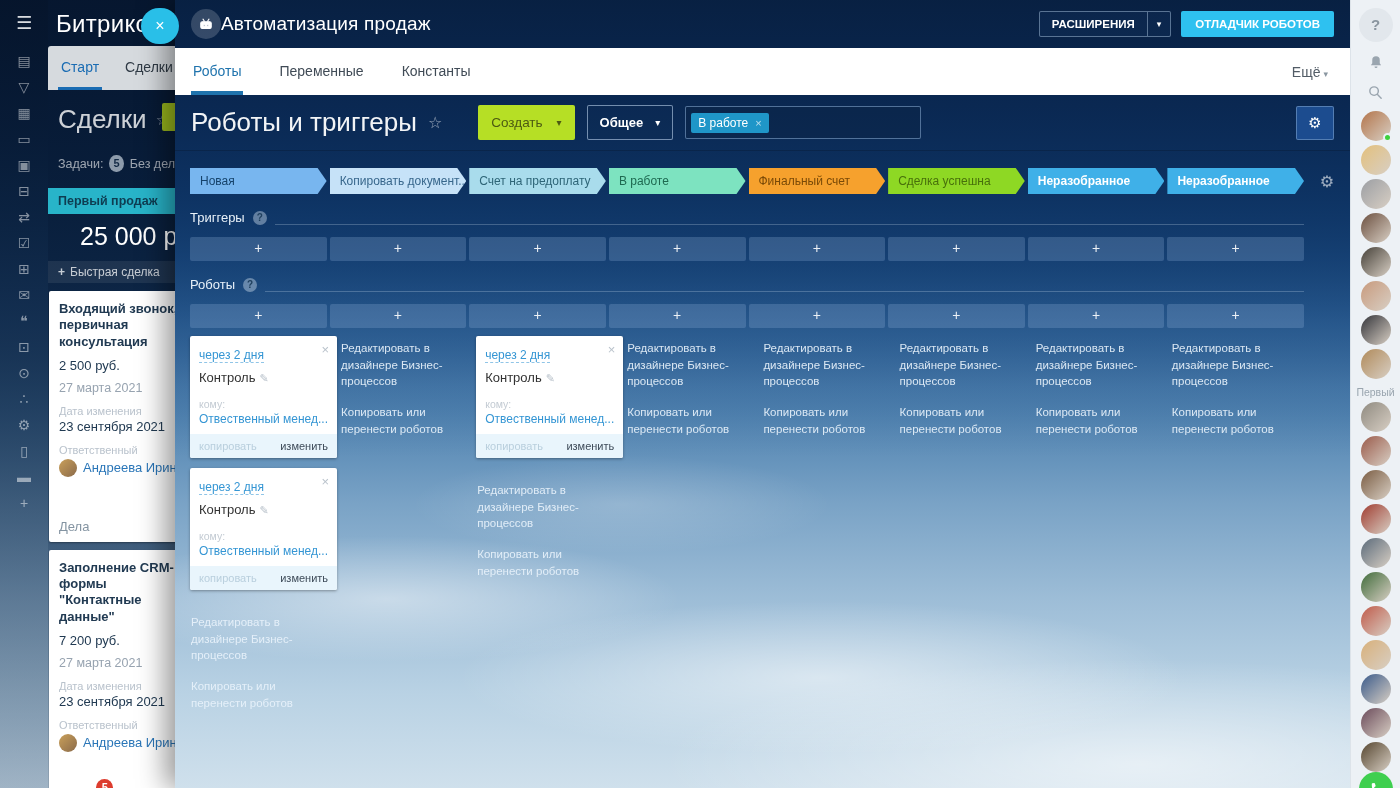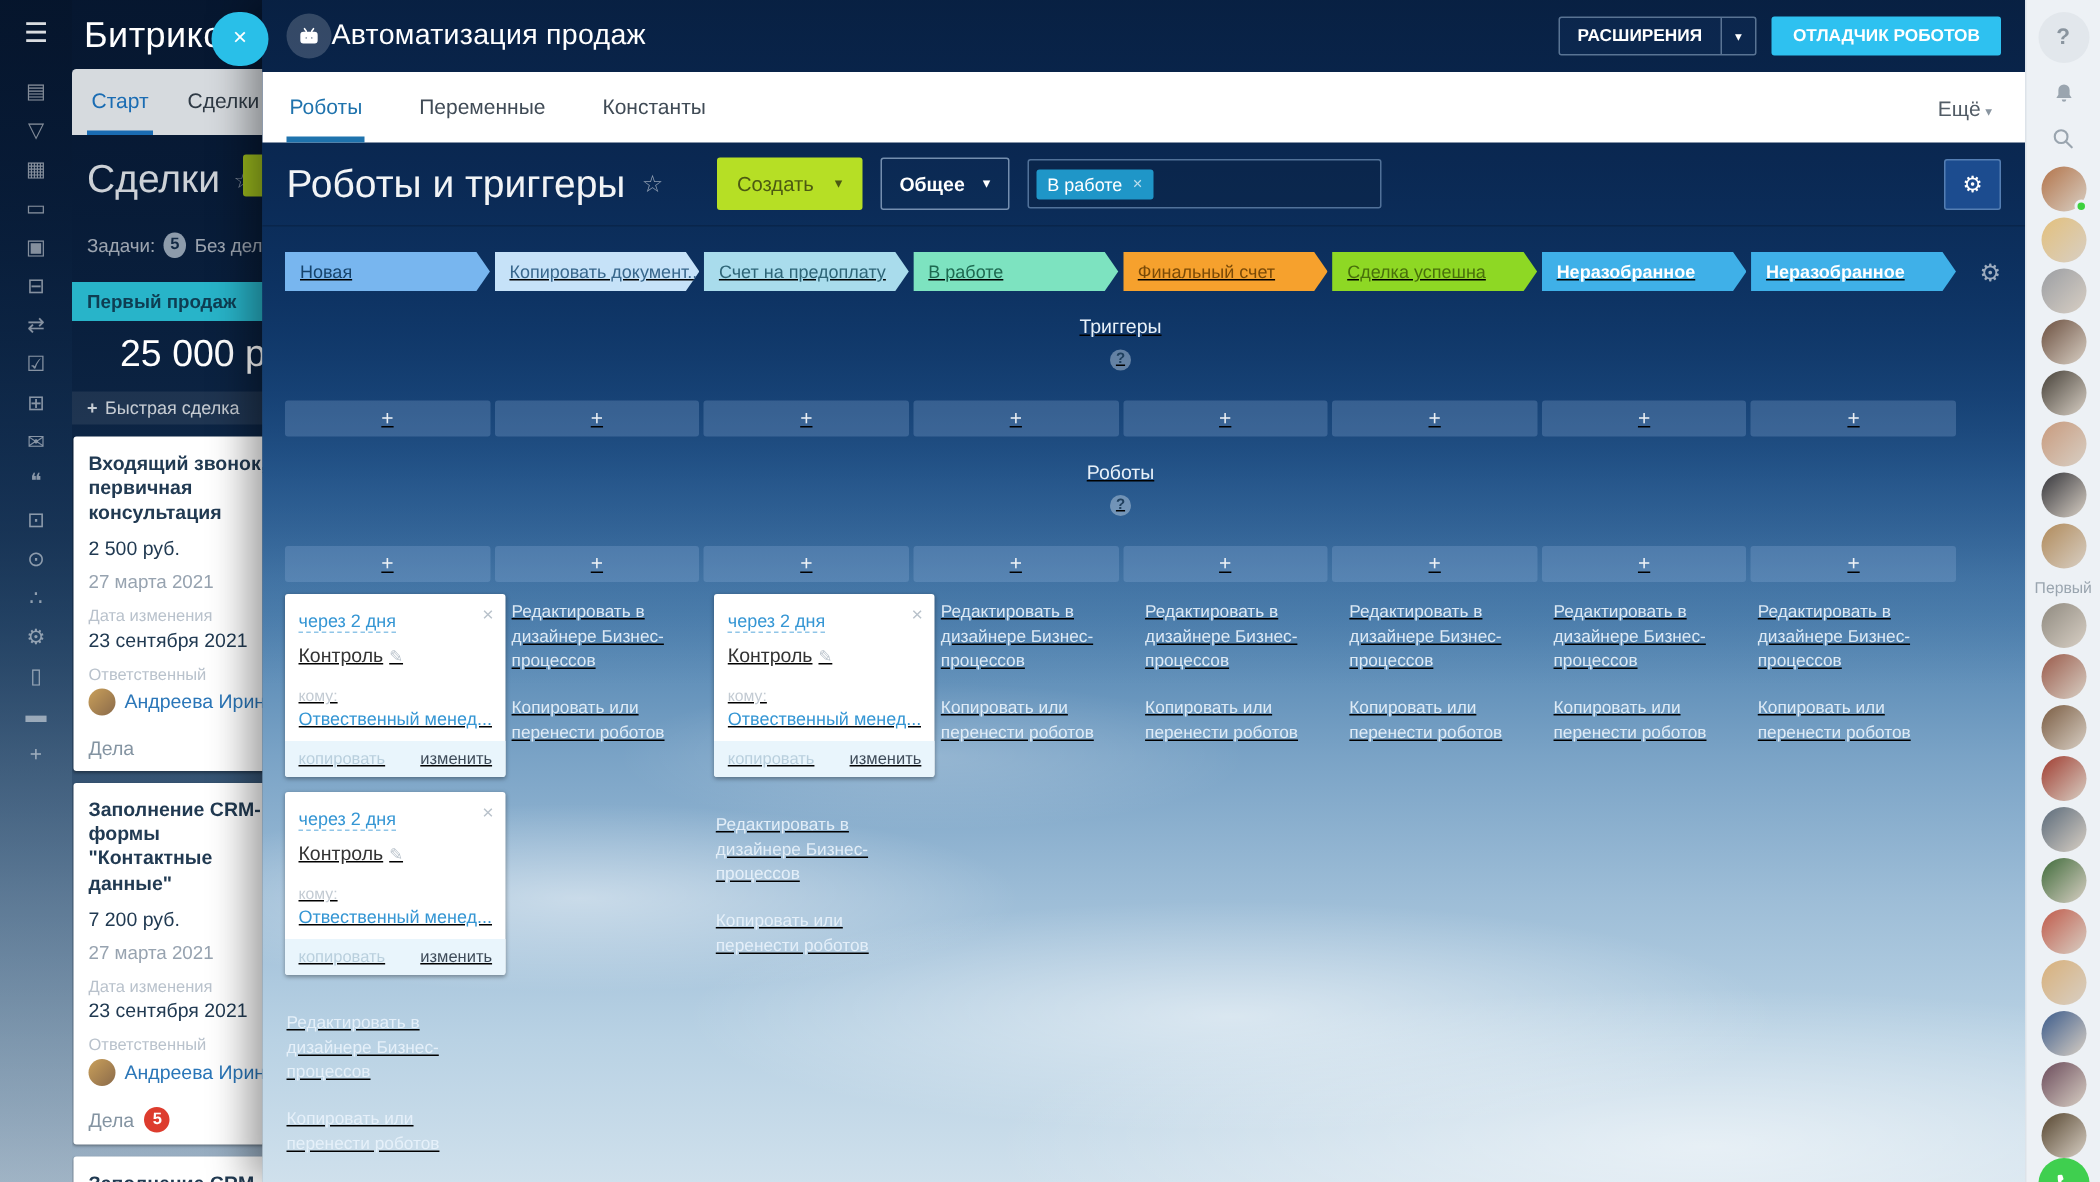--- a/index.html
+++ b/index.html
@@ -48,21 +48,21 @@
   .deal-card { width:150px; background:#fff; border-radius:2px; margin:0 0 8px 1px; padding:10px 10px 8px; box-shadow:0 1px 2px rgba(0,0,0,.35); }
   .dc-title { color:#213a52; font-size:13px; font-weight:700; line-height:1.25; }
   .dc-amount { color:#213a52; font-size:13px; margin-top:8px; }
   .dc-date { color:#97a3b0; font-size:12.5px; margin-top:8px; }
   .dc-label { color:#b9c2cc; font-size:11px; margin-top:10px; }
   .dc-value { color:#213a52; font-size:13px; margin-top:2px; }
   .dc-resp-row { display:flex; align-items:center; gap:6px; margin-top:3px; }
   .dc-avatar { width:18px; height:18px; border-radius:50%; background:linear-gradient(135deg,#caa05a,#8a6a4a); flex:none; }
   .dc-resp { color:#2a76b8; font-size:13px; white-space:nowrap; cursor:pointer; }
   .dc-footer { display:flex; align-items:center; gap:7px; margin-top:14px; }
-  .dc-deals { color:#8494a2; font-size:13px; cursor:pointer; }
+  .dc-deals { color:#8494a2; font-size:13px; cursor:pointer;margin-top:28px; }
   .dc-badge { min-width:17px; height:17px; border-radius:9px; background:#dd3c2e; color:#fff; font-size:11px; font-weight:700; text-align:center; line-height:17px; padding:0 4px; }
   
   .overlay {
     position:absolute; left:175px; top:0; right:50px; bottom:0; z-index:5;
     box-shadow:-10px 0 26px rgba(0,0,0,.4);
     background:
       radial-gradient(420px 90px at 18% 76%, rgba(255,255,255,.45), transparent 70%),
       radial-gradient(520px 110px at 55% 86%, rgba(255,255,255,.5), transparent 70%),
       radial-gradient(680px 150px at 82% 97%, rgba(255,255,255,.55), transparent 70%),
       radial-gradient(300px 70px at 38% 64%, rgba(255,255,255,.2), transparent 70%),
@@ -89,26 +89,26 @@
   .rt-title { color:rgba(255,255,255,.95); font-size:26px; font-weight:300; white-space:nowrap; }
   .rt-star { color:rgba(255,255,255,.55); font-size:16px; margin-left:11px; cursor:pointer; }
   .create-btn { margin-left:36px; height:35px; background:#b6df25; border-radius:2px; display:flex; align-items:center; gap:14px; padding:0 13px; color:#4c5a12; font-size:13.5px; cursor:pointer; }
   .create-btn .caret { font-size:10px; }
   .scope-dd { margin-left:12px; height:35px; border:1px solid rgba(186,210,235,.6); background:rgba(15,45,85,.3); border-radius:2px; display:flex; align-items:center; gap:12px; padding:0 12px; color:#fff; font-size:13px; font-weight:700; cursor:pointer; }
   .scope-dd .caret { font-size:10px; font-weight:400; }
   .filter-box { margin-left:12px; width:236px; height:33px; background:rgba(10,35,68,.45); border:1px solid rgba(140,175,215,.55); border-radius:2px; display:flex; align-items:center; padding:0 5px; cursor:text; }
   .filter-chip { background:#1f96c8; color:#fff; font-size:12px; border-radius:2px; padding:3px 7px; display:flex; align-items:center; gap:7px; white-space:nowrap; }
   .chip-x { color:rgba(255,255,255,.7); font-size:11px; cursor:pointer; }
   .toolbar-gear { margin-left:auto; width:38px; height:34px; background:#1c4c8f; border:1px solid rgba(140,175,215,.5); border-radius:2px; color:#fff; font-size:15px; display:flex; align-items:center; justify-content:center; cursor:pointer; }
-  .ov-body { position:relative; padding:17px 46px 0 15px;text-decoration:underline; }
+  .ov-body { position:relative; padding:17px 46px 0 15px; }
   .grid8 { display:grid; grid-template-columns:repeat(8,1fr); gap:3px; }
   .stage-chip { height:26px; line-height:26px; font-size:12px; padding-left:10px; white-space:nowrap; overflow:hidden;
     clip-path:polygon(0 0, calc(100% - 9px) 0, 100% 50%, calc(100% - 9px) 100%, 0 100%); cursor:pointer; }
   .pipeline-gear { position:absolute; right:16px; top:21px; color:rgba(255,255,255,.6); font-size:16px; cursor:pointer; }
-  .section-row { display:flex; align-items:center; gap:8px; margin-top:16px;flex-direction:column; }
+  .section-row { display:flex; align-items:flex-end; gap:8px; margin-top:16px; }
   .section-label { color:#e8f1f9; font-size:13px; }
   .help-circle { width:14px; height:14px; border-radius:50%; background:rgba(200,215,230,.45); color:#20405e; font-size:10px; font-weight:700; text-align:center; line-height:14px; cursor:pointer; }
   .section-line { flex:1; height:1px; background:rgba(215,232,248,.25); }
   .plus-row { margin-top:12px; }
   .plus-btn { height:24px; background:rgba(150,185,225,.25); border-radius:2px; color:rgba(255,255,255,.9); font-size:14px; text-align:center; line-height:23px; cursor:pointer; }
   #robot-cols { margin-top:8px; align-items:start; }
   .robot-col { display:flex; flex-direction:column; }
   .robot-card { background:#fff; border-radius:2px; box-shadow:0 1px 3px rgba(0,0,0,.35); margin-bottom:10px; }
   .rc-body { padding:9px 9px 8px; position:relative; min-height:86px; }
   .rc-when { color:#3596d4; font-size:12px; border-bottom:1px dashed rgba(53,150,212,.55); display:inline-block; cursor:pointer; }

